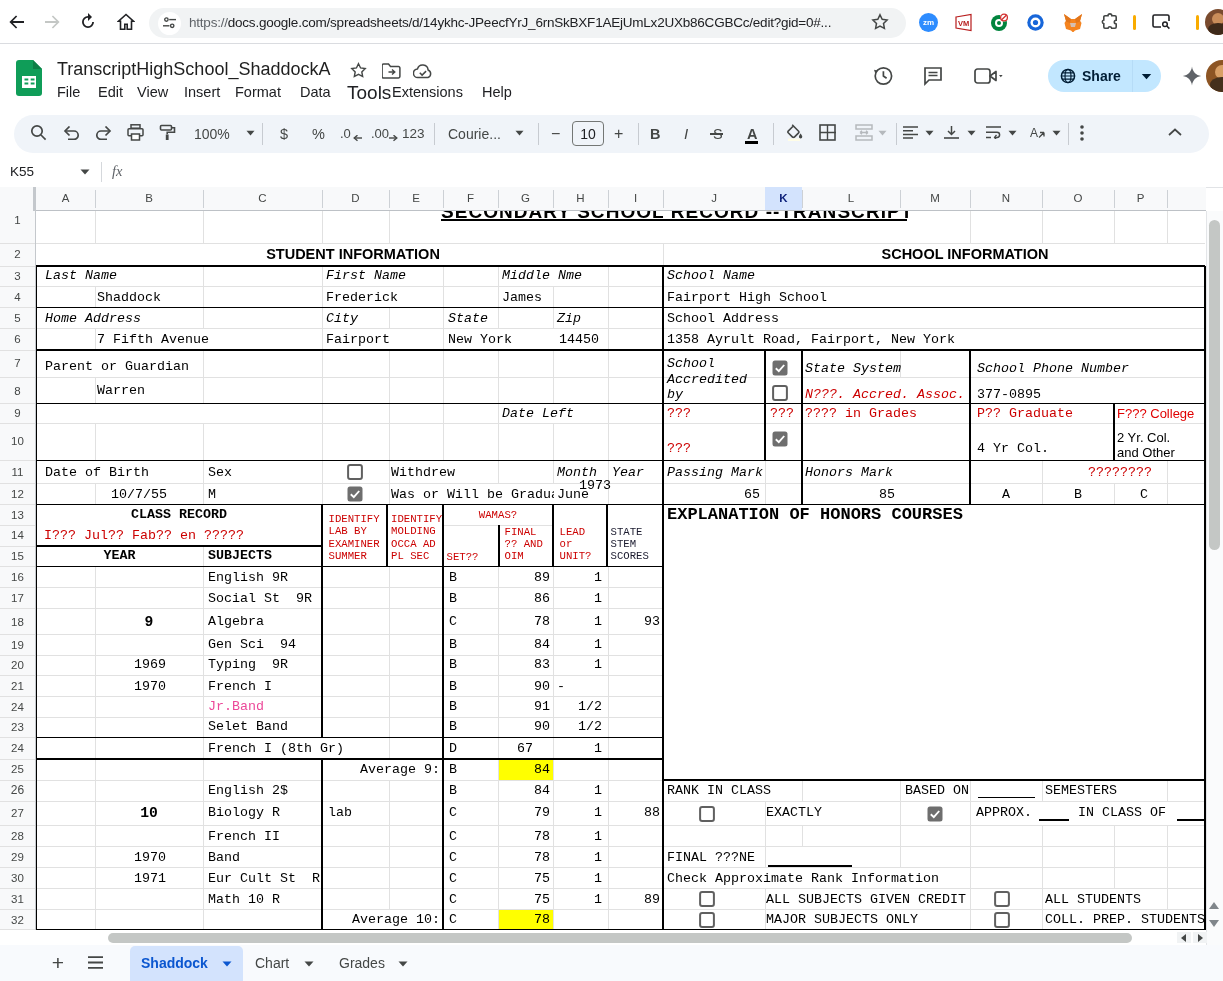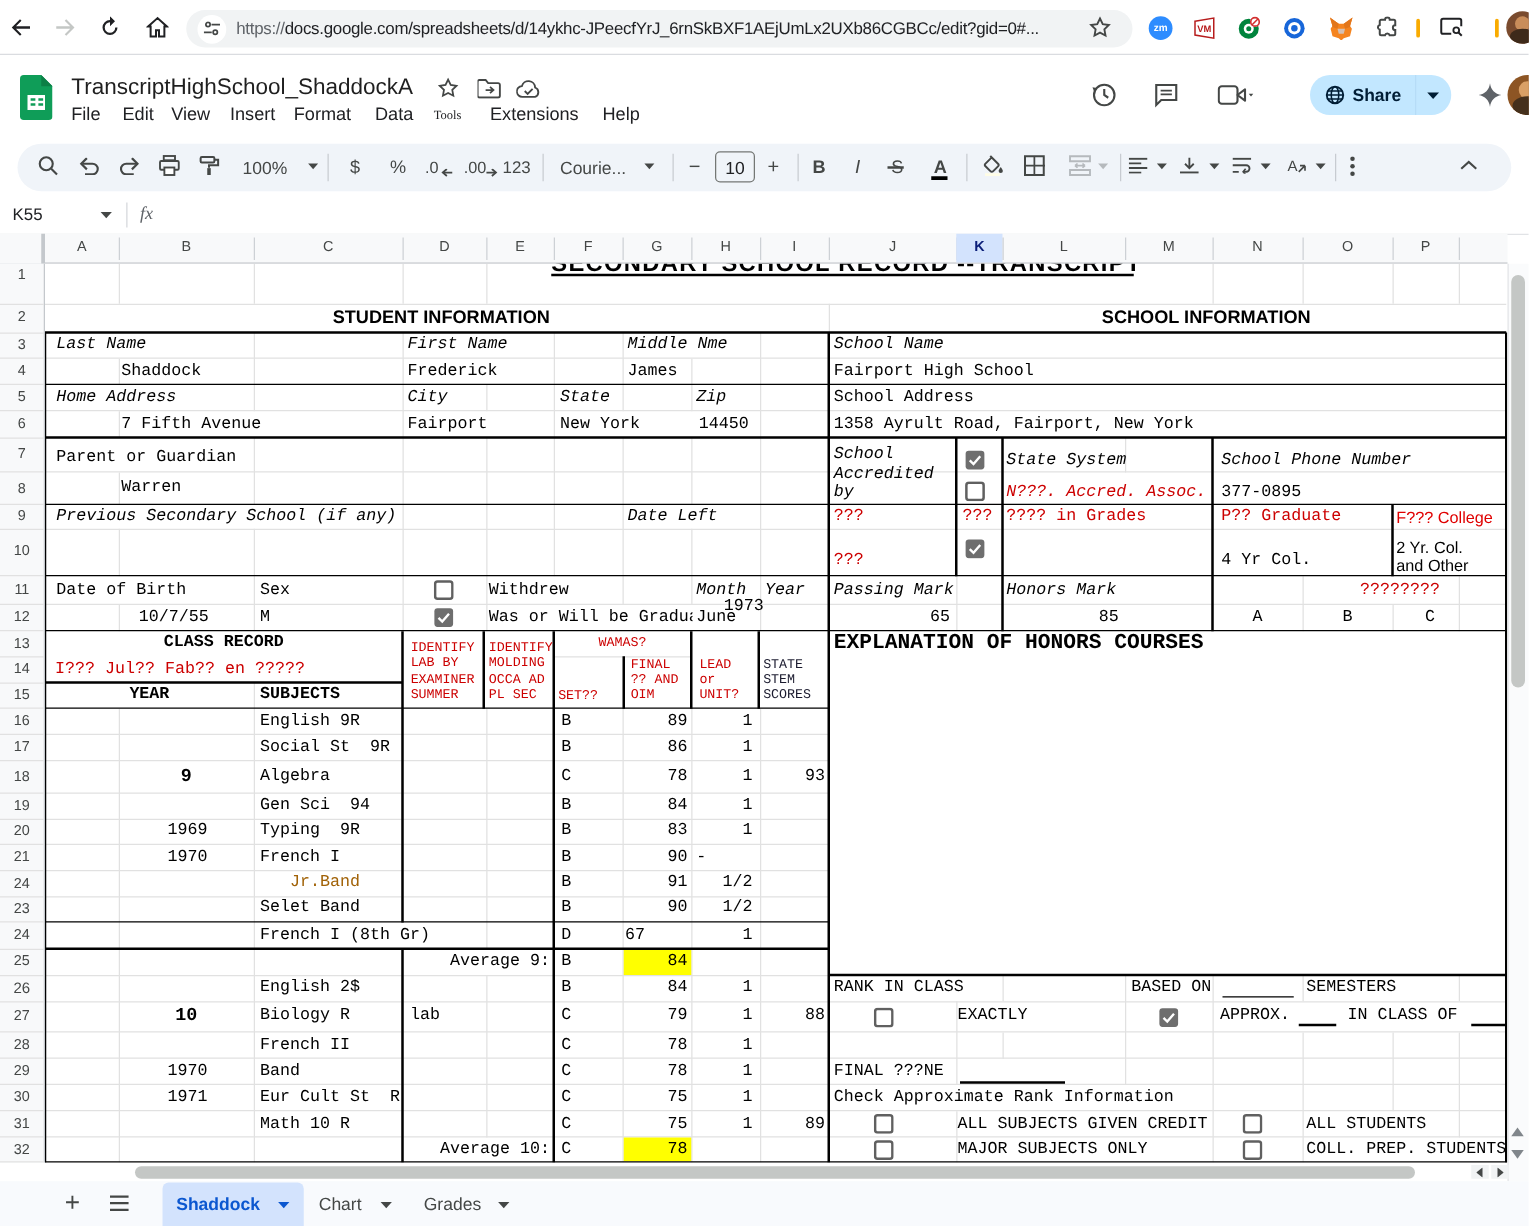--- a/index.html
+++ b/index.html
@@ -84,21 +84,21 @@
 <svg class="ab" style="left:413px;top:64px" width="20" height="15" viewBox="0 0 20 15">
     <path d="M5 13.5a4.3 4.3 0 0 1-.5-8.6 5.4 5.4 0 0 1 10.6 1.1A4 4 0 0 1 15 13.5z" fill="none" stroke="#444746" stroke-width="1.5"></path>
     <path d="M6.8 8.8l2.3 2.3 4-4" stroke="#444746" stroke-width="1.5" fill="none"></path>
   </svg>
 <div style="position:absolute;left:57px;top:84px;height:17px;line-height:17px;font-size:14.5px;color:#202124;font-family:'Liberation Sans',sans-serif">File</div>
 <div style="position:absolute;left:98px;top:84px;height:17px;line-height:17px;font-size:14.5px;color:#202124;font-family:'Liberation Sans',sans-serif">Edit</div>
 <div style="position:absolute;left:137px;top:84px;height:17px;line-height:17px;font-size:14.5px;color:#202124;font-family:'Liberation Sans',sans-serif">View</div>
 <div style="position:absolute;left:184px;top:84px;height:17px;line-height:17px;font-size:14.5px;color:#202124;font-family:'Liberation Sans',sans-serif">Insert</div>
 <div style="position:absolute;left:235px;top:84px;height:17px;line-height:17px;font-size:14.5px;color:#202124;font-family:'Liberation Sans',sans-serif">Format</div>
 <div style="position:absolute;left:300px;top:84px;height:17px;line-height:17px;font-size:14.5px;color:#202124;font-family:'Liberation Sans',sans-serif">Data</div>
-<div style="position:absolute;left:347px;top:84px;height:17px;line-height:17px;font-size:10px;color:#202124;font-family:Liberation Serif, serif">Tools</div>
+<div style="position:absolute;left:347px;top:84px;height:17px;line-height:17px;font-size:19px;color:#202124;font-family:Liberation Sans, sans-serif">Tools</div>
 <div style="position:absolute;left:392px;top:84px;height:17px;line-height:17px;font-size:14.5px;color:#202124;font-family:'Liberation Sans',sans-serif">Extensions</div>
 <div style="position:absolute;left:482px;top:84px;height:17px;line-height:17px;font-size:14.5px;color:#202124;font-family:'Liberation Sans',sans-serif">Help</div>
 <svg class="ab" style="left:872px;top:65px" width="22" height="22" viewBox="0 0 22 22">
     <circle cx="11.4" cy="11" r="8.2" fill="none" stroke="#444746" stroke-width="1.7"></circle>
     <path d="M11.4 6.2V11l3.2 2.2" fill="none" stroke="#444746" stroke-width="1.7"></path>
     <path d="M3.2 8.2 2 4.8l3.4.6" fill="#444746"></path>
   </svg>
 <svg class="ab" style="left:922px;top:65px" width="22" height="22" viewBox="0 0 22 22">
     <path d="M3 3h16v12H7l-4 4z" fill="none" stroke="#444746" stroke-width="1.7"></path>
     <path d="M6.5 7.5h9M6.5 10.5h9" stroke="#444746" stroke-width="1.5"></path>
@@ -461,21 +461,20 @@
 <div style="position:absolute;top:96.5px;height:21.0px;line-height:21.0px;font-family:'Liberation Mono',monospace;font-size:13.33px;color:#000;white-space:pre;font-style:italic;left:9.0px;">Home Address</div>
 <div style="position:absolute;top:96.5px;height:21.0px;line-height:21.0px;font-family:'Liberation Mono',monospace;font-size:13.33px;color:#000;white-space:pre;font-style:italic;left:290.0px;">City</div>
 <div style="position:absolute;top:96.5px;height:21.0px;line-height:21.0px;font-family:'Liberation Mono',monospace;font-size:13.33px;color:#000;white-space:pre;font-style:italic;left:412.0px;">State</div>
 <div style="position:absolute;top:96.5px;height:21.0px;line-height:21.0px;font-family:'Liberation Mono',monospace;font-size:13.33px;color:#000;white-space:pre;font-style:italic;left:521.0px;">Zip</div>
 <div style="position:absolute;top:117.5px;height:21.5px;line-height:21.5px;font-family:'Liberation Mono',monospace;font-size:13.33px;color:#000;white-space:pre;left:61.0px;">7 Fifth Avenue</div>
 <div style="position:absolute;top:117.5px;height:21.5px;line-height:21.5px;font-family:'Liberation Mono',monospace;font-size:13.33px;color:#000;white-space:pre;left:290.0px;">Fairport</div>
 <div style="position:absolute;top:117.5px;height:21.5px;line-height:21.5px;font-family:'Liberation Mono',monospace;font-size:13.33px;color:#000;white-space:pre;left:412.0px;">New York</div>
 <div style="position:absolute;top:117.5px;height:21.5px;line-height:21.5px;font-family:'Liberation Mono',monospace;font-size:13.33px;color:#000;white-space:pre;left:523.0px;">14450</div>
 <div style="position:absolute;top:144.5px;height:22px;line-height:22px;font-family:'Liberation Mono',monospace;font-size:13.33px;color:#000;white-space:pre;left:9.0px;">Parent or Guardian</div>
 <div style="position:absolute;top:166.5px;height:26.0px;line-height:26.0px;font-family:'Liberation Mono',monospace;font-size:13.33px;color:#000;white-space:pre;left:61.0px;">Warren</div>
-<div style="position:absolute;top:192.5px;height:19.5px;line-height:19.5px;font-family:'Liberation Mono',monospace;font-size:13.33px;color:#000;white-space:pre;font-style:italic;left:9.0px;">Previous Secondary School (if any)</div>
 <div style="position:absolute;top:192.5px;height:19.5px;line-height:19.5px;font-family:'Liberation Mono',monospace;font-size:13.33px;color:#000;white-space:pre;font-style:italic;left:466.0px;">Date Left</div>
 <div style="position:absolute;top:249.5px;height:23.0px;line-height:23.0px;font-family:'Liberation Mono',monospace;font-size:13.33px;color:#000;white-space:pre;left:9.0px;">Date of Birth</div>
 <div style="position:absolute;top:249.5px;height:23.0px;line-height:23.0px;font-family:'Liberation Mono',monospace;font-size:13.33px;color:#000;white-space:pre;left:172.0px;">Sex</div>
 <div style="position:absolute;top:249.5px;height:23.0px;line-height:23.0px;font-family:'Liberation Mono',monospace;font-size:13.33px;color:#000;white-space:pre;left:355.0px;">Withdrew</div>
 <div style="position:absolute;top:249.5px;height:23.0px;line-height:23.0px;font-family:'Liberation Mono',monospace;font-size:13.33px;color:#000;white-space:pre;font-style:italic;left:521.0px;">Month</div>
 <div style="position:absolute;top:249.5px;height:23.0px;line-height:23.0px;font-family:'Liberation Mono',monospace;font-size:13.33px;color:#000;white-space:pre;font-style:italic;left:576.0px;">Year</div>
 <div style="position:absolute;top:272.5px;height:21.0px;line-height:21.0px;font-family:'Liberation Mono',monospace;font-size:13.33px;color:#000;white-space:pre;left:11.0px;width:120px;text-align:right;">10/7/55</div>
 <div style="position:absolute;top:272.5px;height:21.0px;line-height:21.0px;font-family:'Liberation Mono',monospace;font-size:13.33px;color:#000;white-space:pre;left:172.0px;">M</div>
 <div style="position:absolute;left:355px;top:272.5px;width:163px;height:21px;line-height:21px;font-family:'Liberation Mono',monospace;font-size:13.33px;white-space:pre;overflow:hidden">Was or Will be Graduated</div>
 <div style="position:absolute;top:272.5px;height:21.0px;line-height:21.0px;font-family:'Liberation Mono',monospace;font-size:13.33px;color:#000;white-space:pre;left:521.0px;">June</div>
@@ -557,31 +556,31 @@
 <div style="position:absolute;top:444.0px;height:20.5px;line-height:20.5px;font-family:'Liberation Mono',monospace;font-size:13.33px;color:#000;white-space:pre;left:70.0px;width:60px;text-align:right;">1969</div>
 <div style="position:absolute;top:444.0px;height:20.5px;line-height:20.5px;font-family:'Liberation Mono',monospace;font-size:13.33px;color:#000;white-space:pre;left:172.0px;">Typing  9R</div>
 <div style="position:absolute;top:444.0px;height:20.5px;line-height:20.5px;font-family:'Liberation Mono',monospace;font-size:13.33px;color:#000;white-space:pre;left:413.0px;">B</div>
 <div style="position:absolute;top:444.0px;height:20.5px;line-height:20.5px;font-family:'Liberation Mono',monospace;font-size:13.33px;color:#000;white-space:pre;left:464.0px;width:50px;text-align:right;">83</div>
 <div style="position:absolute;top:444.0px;height:20.5px;line-height:20.5px;font-family:'Liberation Mono',monospace;font-size:13.33px;color:#000;white-space:pre;left:520.0px;width:46px;text-align:right;">1</div>
 <div style="position:absolute;top:464.5px;height:21.0px;line-height:21.0px;font-family:'Liberation Mono',monospace;font-size:13.33px;color:#000;white-space:pre;left:70.0px;width:60px;text-align:right;">1970</div>
 <div style="position:absolute;top:464.5px;height:21.0px;line-height:21.0px;font-family:'Liberation Mono',monospace;font-size:13.33px;color:#000;white-space:pre;left:172.0px;">French I</div>
 <div style="position:absolute;top:464.5px;height:21.0px;line-height:21.0px;font-family:'Liberation Mono',monospace;font-size:13.33px;color:#000;white-space:pre;left:413.0px;">B</div>
 <div style="position:absolute;top:464.5px;height:21.0px;line-height:21.0px;font-family:'Liberation Mono',monospace;font-size:13.33px;color:#000;white-space:pre;left:464.0px;width:50px;text-align:right;">90</div>
 <div style="position:absolute;top:464.5px;height:21.0px;line-height:21.0px;font-family:'Liberation Mono',monospace;font-size:13.33px;color:#000;white-space:pre;left:521.0px;">-</div>
-<div style="position:absolute;top:485.5px;height:20.5px;line-height:20.5px;font-family:'Liberation Mono',monospace;font-size:13.33px;color:#a16207;white-space:pre;left:172.0px;margin-left:24px;">Jr.Band</div>
+<div style="position:absolute;top:485.5px;height:20.5px;line-height:20.5px;font-family:'Liberation Mono',monospace;font-size:13.33px;color:#ec4899;white-space:pre;left:172.0px;">Jr.Band</div>
 <div style="position:absolute;top:485.5px;height:20.5px;line-height:20.5px;font-family:'Liberation Mono',monospace;font-size:13.33px;color:#000;white-space:pre;left:413.0px;">B</div>
 <div style="position:absolute;top:485.5px;height:20.5px;line-height:20.5px;font-family:'Liberation Mono',monospace;font-size:13.33px;color:#000;white-space:pre;left:464.0px;width:50px;text-align:right;">91</div>
 <div style="position:absolute;top:485.5px;height:20.5px;line-height:20.5px;font-family:'Liberation Mono',monospace;font-size:13.33px;color:#000;white-space:pre;left:520.0px;width:46px;text-align:right;">1/2</div>
 <div style="position:absolute;top:506.0px;height:20.5px;line-height:20.5px;font-family:'Liberation Mono',monospace;font-size:13.33px;color:#000;white-space:pre;left:172.0px;">Selet Band</div>
 <div style="position:absolute;top:506.0px;height:20.5px;line-height:20.5px;font-family:'Liberation Mono',monospace;font-size:13.33px;color:#000;white-space:pre;left:413.0px;">B</div>
 <div style="position:absolute;top:506.0px;height:20.5px;line-height:20.5px;font-family:'Liberation Mono',monospace;font-size:13.33px;color:#000;white-space:pre;left:464.0px;width:50px;text-align:right;">90</div>
 <div style="position:absolute;top:506.0px;height:20.5px;line-height:20.5px;font-family:'Liberation Mono',monospace;font-size:13.33px;color:#000;white-space:pre;left:520.0px;width:46px;text-align:right;">1/2</div>
 <div style="position:absolute;top:526.5px;height:21.5px;line-height:21.5px;font-family:'Liberation Mono',monospace;font-size:13.33px;color:#000;white-space:pre;left:172.0px;">French I (8th Gr)</div>
 <div style="position:absolute;top:526.5px;height:21.5px;line-height:21.5px;font-family:'Liberation Mono',monospace;font-size:13.33px;color:#000;white-space:pre;left:413.0px;">D</div>
-<div style="position:absolute;top:526.5px;height:21.5px;line-height:21.5px;font-family:'Liberation Mono',monospace;font-size:13.33px;color:#000;white-space:pre;left:464.0px;width:50px;text-align:left;">67</div>
+<div style="position:absolute;top:526.5px;height:21.5px;line-height:21.5px;font-family:'Liberation Mono',monospace;font-size:13.33px;color:#000;white-space:pre;left:464.0px;width:50px;text-align:center;">67</div>
 <div style="position:absolute;top:526.5px;height:21.5px;line-height:21.5px;font-family:'Liberation Mono',monospace;font-size:13.33px;color:#000;white-space:pre;left:520.0px;width:46px;text-align:right;">1</div>
 <div style="position:absolute;top:548.0px;height:21px;line-height:21px;font-family:'Liberation Mono',monospace;font-size:13.33px;color:#000;white-space:pre;left:284.0px;width:120px;text-align:right;">Average 9:</div>
 <div style="position:absolute;top:548.0px;height:21px;line-height:21px;font-family:'Liberation Mono',monospace;font-size:13.33px;color:#000;white-space:pre;left:413.0px;">B</div>
 <div style="position:absolute;top:548.0px;height:21px;line-height:21px;font-family:'Liberation Mono',monospace;font-size:13.33px;color:#000;white-space:pre;left:464.0px;width:50px;text-align:right;">84</div>
 <div style="position:absolute;top:569.0px;height:21px;line-height:21px;font-family:'Liberation Mono',monospace;font-size:13.33px;color:#000;white-space:pre;left:172.0px;">English 2$</div>
 <div style="position:absolute;top:569.0px;height:21px;line-height:21px;font-family:'Liberation Mono',monospace;font-size:13.33px;color:#000;white-space:pre;left:413.0px;">B</div>
 <div style="position:absolute;top:569.0px;height:21px;line-height:21px;font-family:'Liberation Mono',monospace;font-size:13.33px;color:#000;white-space:pre;left:464.0px;width:50px;text-align:right;">84</div>
 <div style="position:absolute;top:569.0px;height:21px;line-height:21px;font-family:'Liberation Mono',monospace;font-size:13.33px;color:#000;white-space:pre;left:520.0px;width:46px;text-align:right;">1</div>
 <div style="position:absolute;top:590.0px;height:24.5px;line-height:24.5px;font-family:'Liberation Mono',monospace;font-size:14.7px;color:#000;white-space:pre;font-weight:bold;left:93.0px;width:40px;text-align:center;">10</div>
 <div style="position:absolute;top:590.0px;height:24.5px;line-height:24.5px;font-family:'Liberation Mono',monospace;font-size:13.33px;color:#000;white-space:pre;left:172.0px;">Biology R</div>

